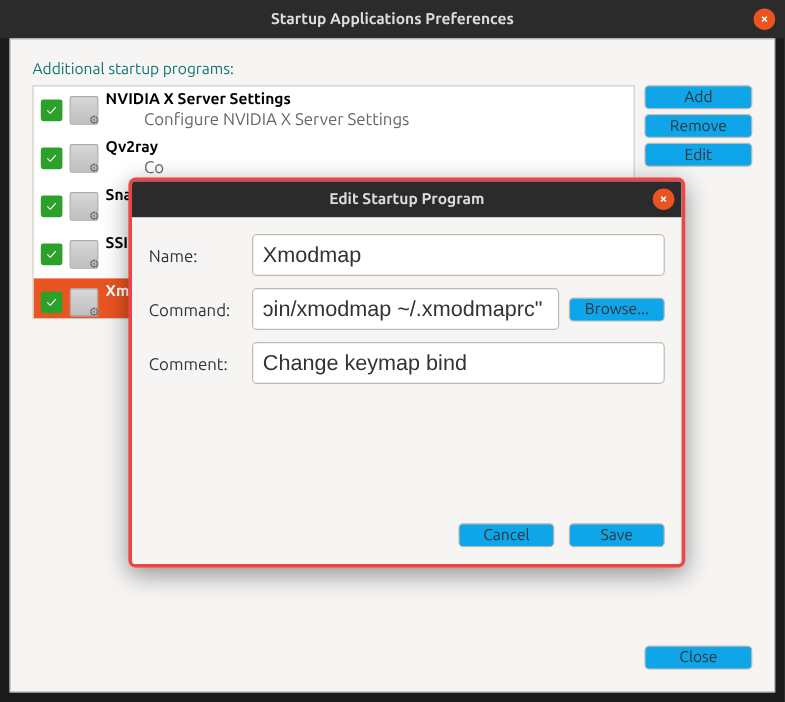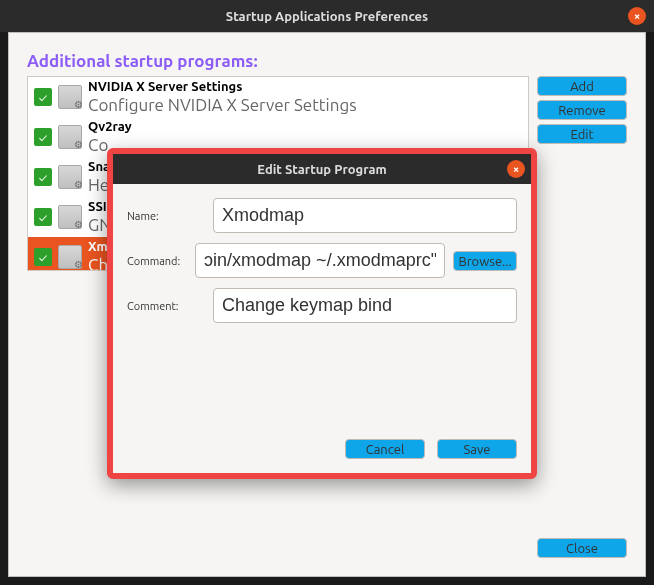--- a/index.html
+++ b/index.html
@@ -5,50 +5,50 @@
 * { box-sizing: border-box; margin: 0; padding: 0; }
 body { font-family: Ubuntu, "Segoe UI", sans-serif; font-size: 13px; background: #2c2c2c; width: 654px; height: 585px; overflow: hidden; position: relative; }
 
 .outer-frame { position: absolute; top: 0; left: 0; width: 654px; height: 585px; background: #1a1a1a; }
 
 .titlebar { background: #2b2b2b; height: 32px; display: flex; align-items: center; justify-content: center; position: relative; color: #ddd; font-size: 13px; font-weight: bold; text-align: center; }
 .titlebar .close-btn { position: absolute; right: 8px; top: 7px; width: 18px; height: 18px; background: #e95420; border-radius: 50%; display: flex; align-items: center; justify-content: center; color: #fff; font-size: 11px; font-weight: bold; line-height: 1; cursor: pointer; }
 
 .main-window { position: absolute; top: 32px; left: 8px; right: 8px; bottom: 8px; background: #f6f5f4; border: 1px solid #c0c0c0; padding: 18px; }
 
-.section-label { color: #8b5cf6; font-size: 17px; margin-bottom: 6px; font-weight: bold; }
+.section-label { color: #0f766e; font-size: 13px; margin-bottom: 6px; }
 
 .list-row { display: flex; gap: 8px; }
 
 .list-area { flex: 1; border: 1px solid #cfcac4; background: #fff; height: 195px; overflow: hidden; }
 
 .list-item { display: flex; align-items: center; gap: 6px; padding: 4px 6px; height: 40px; }
 .list-item.selected { background: #e95420; color: #fff; }
 .list-item .chk { width: 18px; height: 18px; background: #2ca02a; border-radius: 2px; display: flex; align-items: center; justify-content: center; color: #fff; font-size: 12px; flex-shrink: 0; }
 .list-item .icon { width: 24px; height: 24px; background: linear-gradient(#d8d8d8,#bfbfbf); border: 1px solid #a8a8a8; border-radius: 2px; flex-shrink: 0; position: relative; }
 .list-item .icon::after { content: "⚙"; position: absolute; bottom: -2px; right: -2px; font-size: 10px; color: #6c6c6c; }
 .list-item .txt { display: flex; flex-direction: column; line-height: 1.2; overflow: hidden; }
 .list-item .name { font-weight: bold; font-size: 13px; white-space: nowrap; }
-.list-item .desc { font-size: 17px; color: #666; white-space: nowrap; }
+.list-item .desc { font-size: 14px; color: #666; white-space: nowrap; margin-left: 32px; }
 .list-item.selected .desc { color: #ffffff; text-align: right; }
 
 .side-buttons { display: flex; flex-direction: column; gap: 4px; width: 90px; }
 .gbtn { background: #0ea5e9; border: 1px solid #c0bab3; border-radius: 4px; padding: 2px 4px; font-size: 13px; color: #333; text-align: center; cursor: pointer; }
 
 .footer { position: absolute; bottom: 18px; right: 18px; border-radius: 15px; }
 .footer .gbtn { width: 90px; display: inline-block; }
 
 
-.dialog { position: absolute; top: 148px; left: 107px; width: 430px; background: #f6f5f4; border: 6px solid #ef4444; border-radius: 6px; box-shadow: 0 6px 20px rgba(0,0,0,0.4); overflow: hidden; }
+.dialog { position: absolute; top: 148px; left: 107px; width: 464px; background: #f6f5f4; border: 3px solid #ef4444; border-radius: 6px; box-shadow: 0 6px 20px rgba(0,0,0,0.4); overflow: hidden; }
 .dialog .dlg-titlebar { background: #2b2b2b; height: 30px; display: flex; align-items: center; justify-content: center; color: #ddd; font-size: 13px; font-weight: bold; position: relative; }
 .dialog .dlg-titlebar .close-btn { position: absolute; right: 6px; top: 6px; width: 18px; height: 18px; background: #e95420; border-radius: 50%; display: flex; align-items: center; justify-content: center; color: #fff; font-size: 11px; font-weight: bold; cursor: pointer; }
 
 .dlg-body { padding: 14px; }
 .form-row { display: flex; align-items: center; margin-bottom: 10px; gap: 8px; }
-.form-row .lbl { width: 78px; color: #333; font-size: 11px; }
+.form-row .lbl { width: 78px; color: #333; font-size: 14px; }
 .form-row input[type=text] { flex: 1; border: 1px solid #c0bab3; border-radius: 4px; padding: 6px 8px; font-size: 18px; background: #fff; color: #333; outline: none; }
 .form-row .browse { width: 80px; }
 
 .dlg-footer { display: flex; justify-content: flex-end; gap: 12px; padding: 10px 14px 14px; }
 .dlg-footer .gbtn { width: 80px; }
 
 .spacer { height: 82px; }
 </style>
 </head>
 <body>

